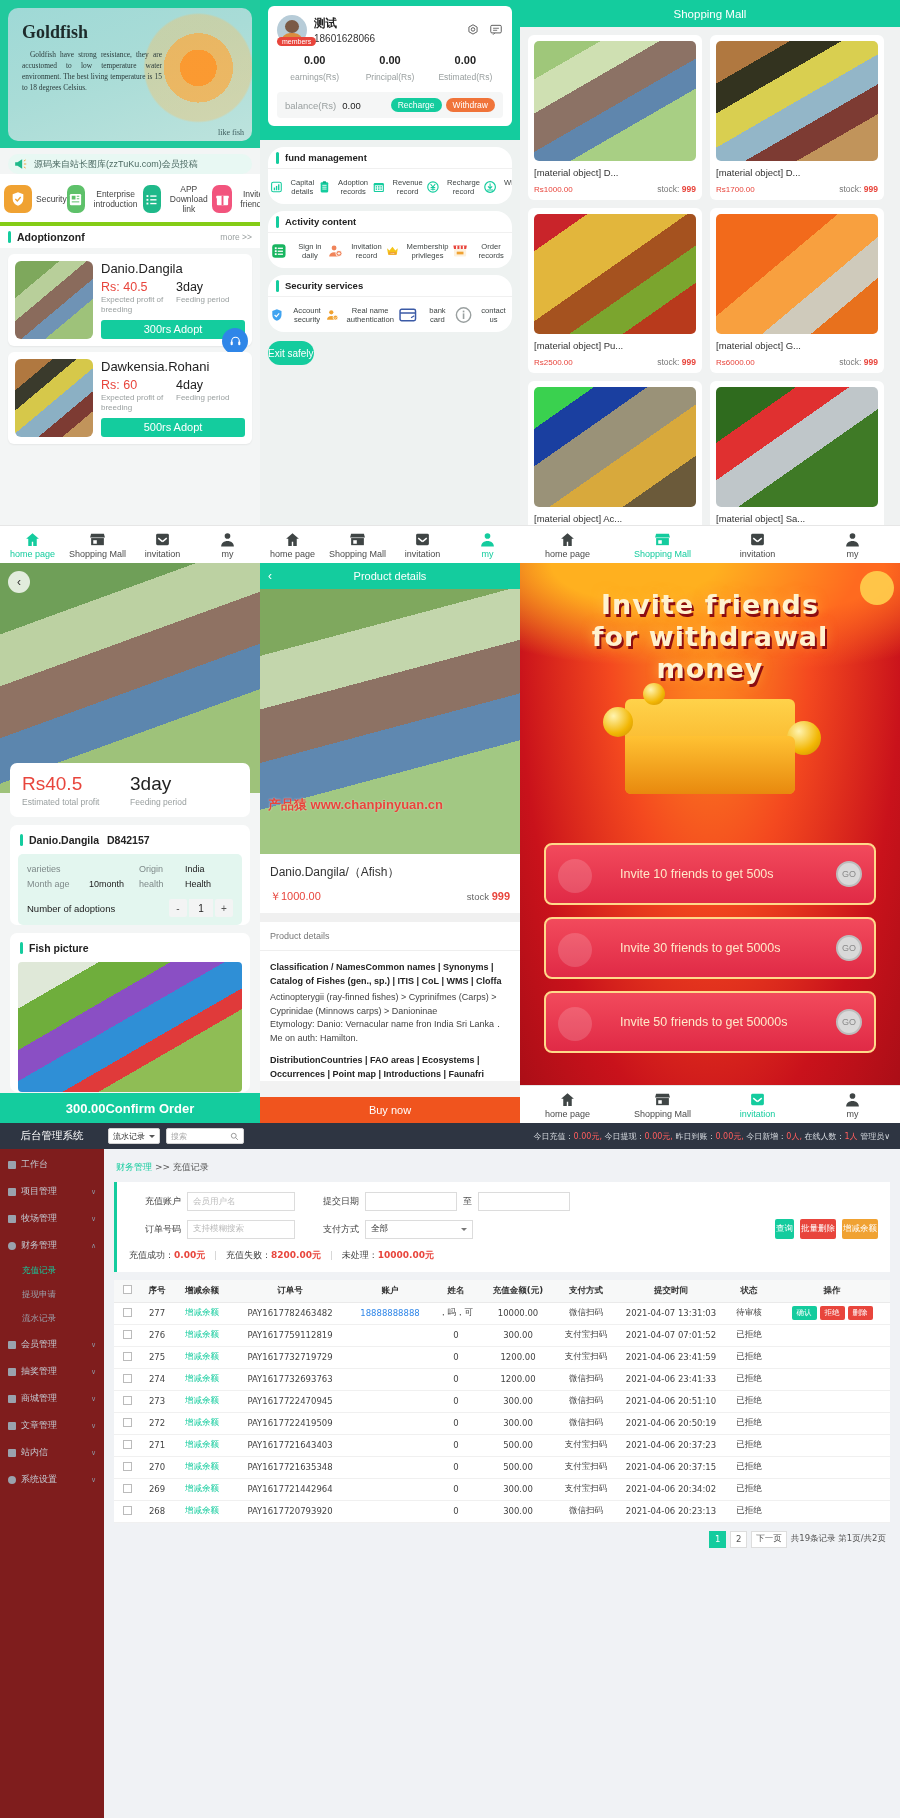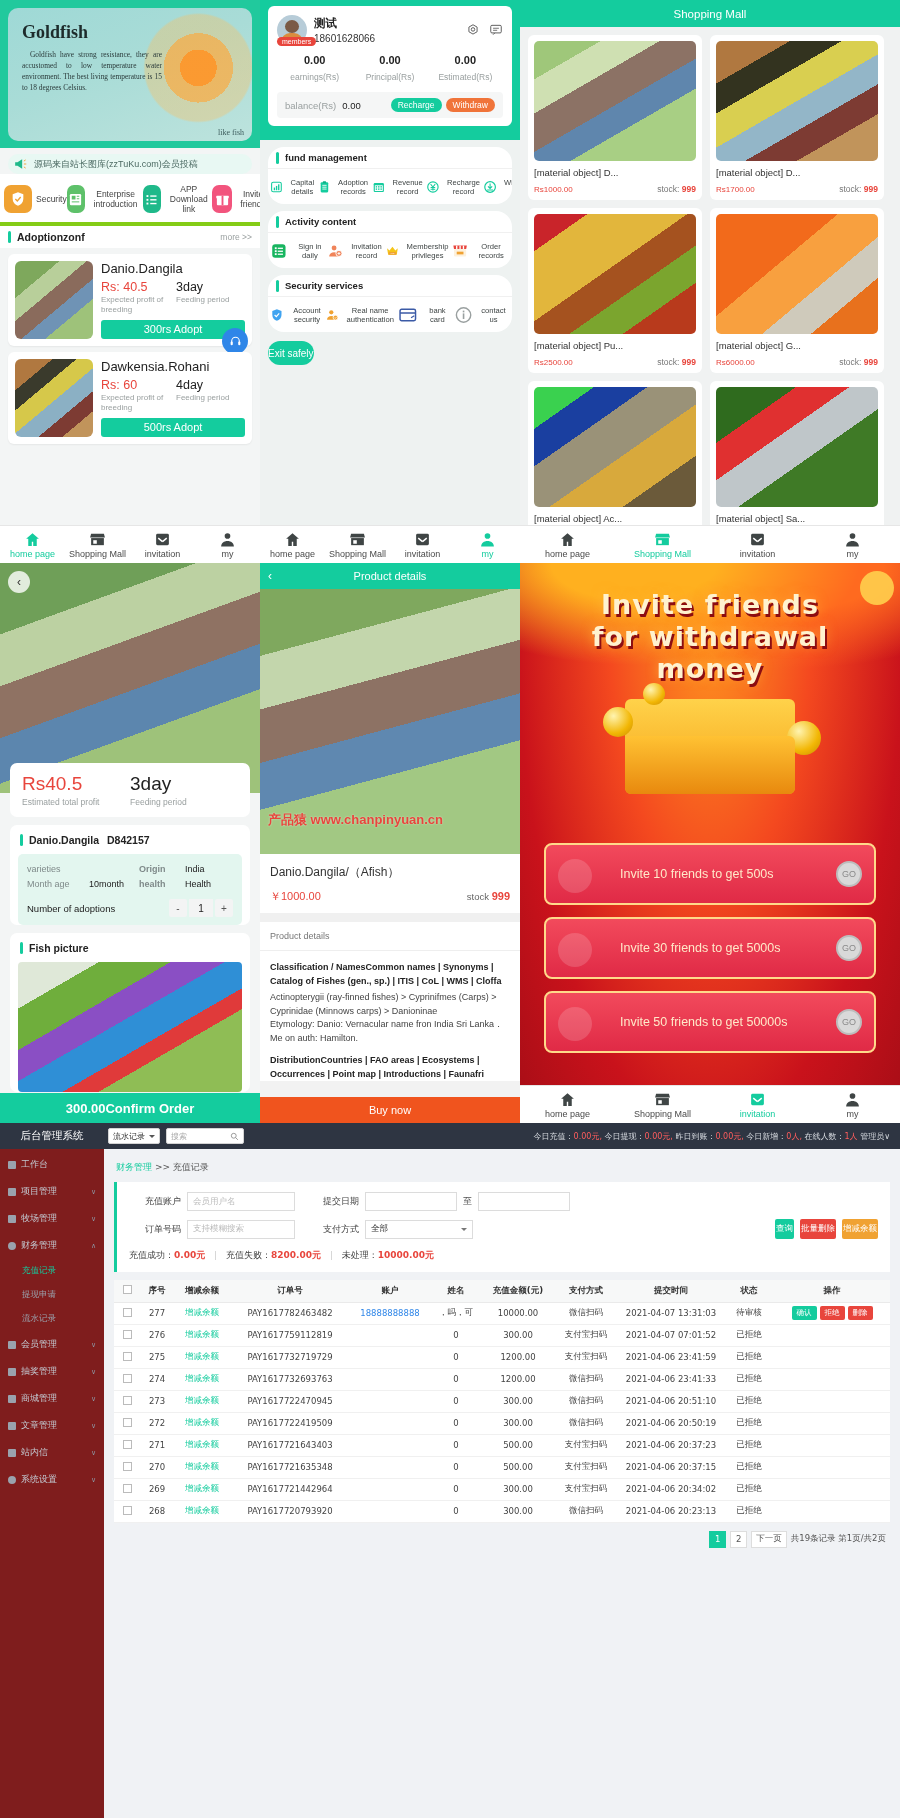--- a/index.html
+++ b/index.html
@@ -129,38 +129,38 @@
   .d-v { font-size:19px; color:#e8453c; line-height:22px; }
   .d-v.dark { color:#222; }
   .d-k { font-size:8.5px; color:#9aa0a0; margin-top:2px;}
   .info-card { background:#fff; border-radius:7px; margin:8px 10px 0; padding:9px 0 0; }
   .info-h { display:flex; align-items:center; padding:0 10px 8px; }
   .info-t { font-size:10.5px; font-weight:bold; color:#222; }
   .info-body { background:#e3f6ef; margin:0 8px 8px; border-radius:5px; padding:8px 9px; }
   .kv { display:flex; font-size:9px; line-height:15px; }
   .kv .a { width:62px; color:#7f8a8a; }
   .kv .b { width:50px; color:#222; }
-  .kv .c { width:46px; color:#7f8a8a;font-weight:bold; }
+  .kv .c { width:46px; color:#7f8a8a; }
   .kv .d { color:#222; }
   .stepper { display:flex; align-items:center; margin-top:7px; }
   .stepper .lbl { font-size:9.5px; color:#222; flex:1; }
   .st-b { width:18px; height:18px; background:#f3f4f4; border:0; font-size:10px;
     color:#555; border-radius:2px; }
   .st-n { width:24px; height:18px; background:#f3f4f4; margin:0 2px; font-size:10px;
     display:flex; align-items:center; justify-content:center; color:#222;}
   .pic-img { width:calc(100% - 16px); height:130px; margin:0 8px 8px; border-radius:4px;}
   .confirm { position:absolute; left:0; right:0; bottom:0; height:30px; background:#14cc9e;
     color:#fff; border:0; font-size:13px; font-weight:bold; }
 
   
   .pd-top { height:26px; background:#14cc9e; color:#fff; font-size:11px; display:flex;
     align-items:center; justify-content:center; position:relative; }
   .pd-back { position:absolute; left:8px; font-size:12px; }
   .pd-img { height:265px; position:relative; }
-  .watermark { position:absolute; left:8px; bottom:25px; font-size:13px; color:#e8453c;
+  .watermark { position:absolute; left:8px; bottom:40px; font-size:13px; color:#e8453c;
     font-weight:bold; text-shadow:0 0 2px rgba(255,255,255,.6); }
   .pd-name { background:#fff; padding:10px 10px 8px; font-size:12px; color:#333; }
   .pd-price-row { background:#fff; padding:0 10px 9px; display:flex; align-items:baseline; }
   .pd-price { font-size:11px; color:#e8453c; }
   .pd-stock { margin-left:auto; font-size:9.5px; color:#666; }
   .pd-stock b { color:#e8453c; font-size:11px;}
   .pd-sep { height:9px; background:#f0f0f0; }
   .pd-sub { background:#fff; padding:9px 10px; font-size:9px; color:#777;
     border-bottom:1px solid #eee;}
   .pd-txt { background:#fff; padding:10px 10px 0; font-size:9px; line-height:13.5px;

